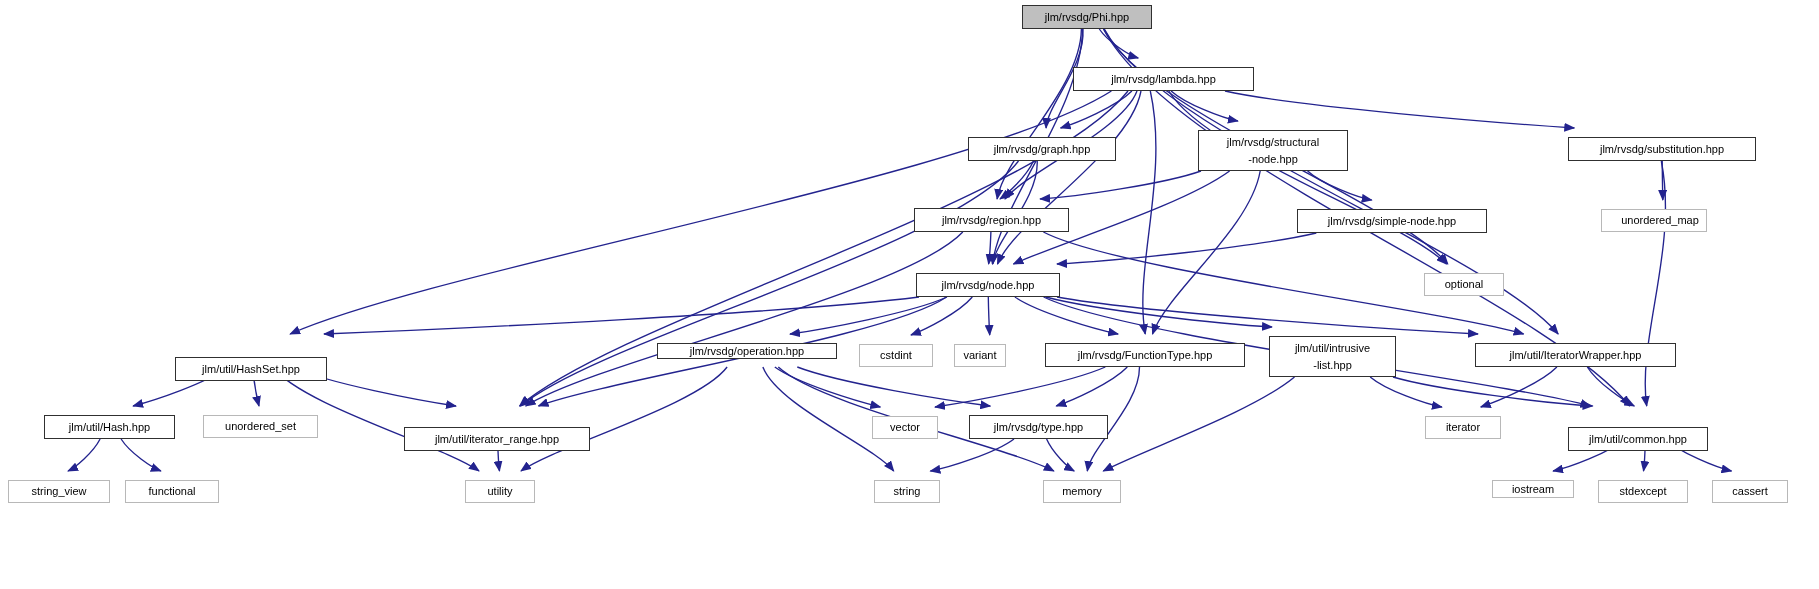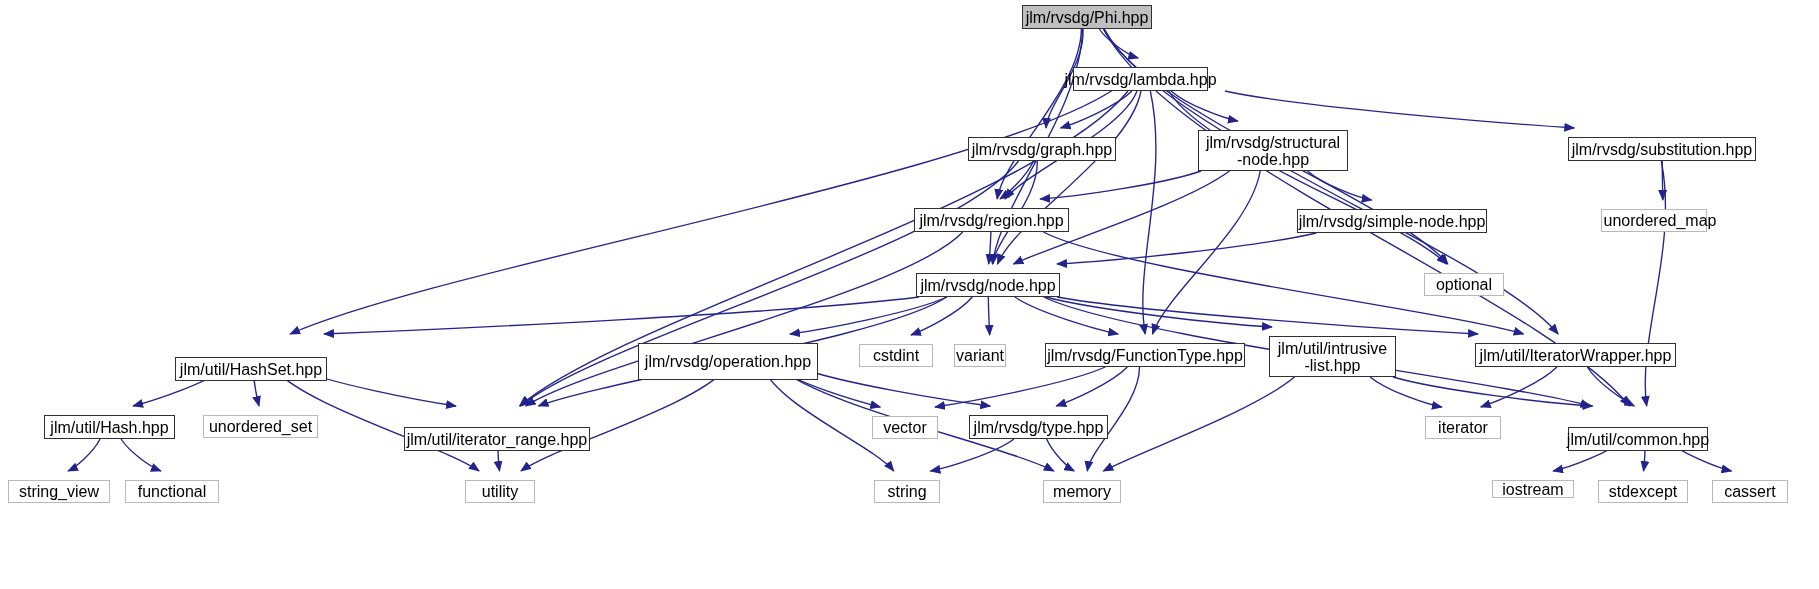--- a/index.html
+++ b/index.html
@@ -13,21 +13,21 @@
   }
   #edges{position:absolute;left:0;top:0;width:1819px;height:589px;pointer-events:none;}
   .node{
     position:absolute;
     box-sizing:border-box;
     display:flex;
     align-items:center;
     justify-content:center;
     text-align:center;
     color:#000000;
-    font-size:16px;
+    font-size:11px;
     line-height:17px;
     white-space:pre-line;
     background:#ffffff;
     border:1px solid #a0a0a0;
     z-index:5;
   }
   .node.hdr{border:1px solid #303030;}
   .node.root{background:#bfbfbf;border:1px solid #303030;}
   .node.sys{border:1px solid #b8b8b8;}
 </style>
@@ -104,32 +104,32 @@
         <path d="M1014.0,439.0 C995.6,452.9 948.8,467.7 930.4,471.0" marker-end="url(#ah)"></path>
         <path d="M1046.6,439.0 C1052.7,452.9 1068.2,467.7 1074.2,471.0" marker-end="url(#ah)"></path>
         <path d="M1625.0,439.0 C1609.2,452.9 1568.9,467.7 1553.1,471.0" marker-end="url(#ah)"></path>
         <path d="M1645.4,439.0 C1645.0,452.9 1644.0,467.7 1643.5,471.0" marker-end="url(#ah)"></path>
         <path d="M1665.3,439.0 C1679.9,452.9 1716.9,467.7 1731.5,471.0" marker-end="url(#ah)"></path>
       </g>
   </svg>
 
   <div id="node-layer">
       <div class="node root" style="left: 1022px; top: 5px; width: 130px; height: 24px;">jlm/rvsdg/Phi.hpp</div>
-      <div class="node hdr" style="left: 1073px; top: 67px; width: 135px; height: 24px;">jlm/rvsdg/lambda.hpp</div>
+      <div class="node hdr" style="left: 1073px; top: 67px; width: 181px; height: 24px;">jlm/rvsdg/lambda.hpp</div>
       <div class="node hdr" style="left: 968px; top: 137px; width: 148px; height: 24px;">jlm/rvsdg/graph.hpp</div>
       <div class="node hdr" style="left: 1198px; top: 130px; width: 150px; height: 41px;">jlm/rvsdg/structural
 -node.hpp</div>
       <div class="node hdr" style="left: 1568px; top: 137px; width: 188px; height: 24px;">jlm/rvsdg/substitution.hpp</div>
       <div class="node hdr" style="left: 914px; top: 208px; width: 155px; height: 24px;">jlm/rvsdg/region.hpp</div>
       <div class="node hdr" style="left: 1297px; top: 209px; width: 190px; height: 24px;">jlm/rvsdg/simple-node.hpp</div>
       <div class="node sys" style="left: 1601px; top: 209px; width: 106px; height: 23px; padding-left: 12px;">unordered_map</div>
       <div class="node hdr" style="left: 916px; top: 273px; width: 144px; height: 24px;">jlm/rvsdg/node.hpp</div>
       <div class="node sys" style="left: 1424px; top: 273px; width: 80px; height: 23px;">optional</div>
       <div class="node hdr" style="left: 175px; top: 343px; width: 152px; height: 24px; margin-top: 14px;">jlm/util/HashSet.hpp</div>
-      <div class="node hdr" style="left: 638px; top: 343px; width: 180px; height: 37px;">jlm/rvsdg/operation.hpp</div>
+      <div class="node hdr" style="left: 657px; top: 343px; width: 180px; height: 16px;">jlm/rvsdg/operation.hpp</div>
       <div class="node sys" style="left: 859px; top: 344px; width: 74px; height: 23px;">cstdint</div>
       <div class="node sys" style="left: 954px; top: 344px; width: 52px; height: 23px;">variant</div>
       <div class="node hdr" style="left: 1045px; top: 343px; width: 200px; height: 24px;">jlm/rvsdg/FunctionType.hpp</div>
       <div class="node hdr" style="left: 1269px; top: 336px; width: 127px; height: 41px;">jlm/util/intrusive
 -list.hpp</div>
       <div class="node hdr" style="left: 1475px; top: 343px; width: 201px; height: 24px;">jlm/util/IteratorWrapper.hpp</div>
       <div class="node hdr" style="left: 44px; top: 415px; width: 131px; height: 24px;">jlm/util/Hash.hpp</div>
       <div class="node sys" style="left: 203px; top: 415px; width: 115px; height: 23px;">unordered_set</div>
       <div class="node hdr" style="left: 404px; top: 415px; width: 186px; height: 24px; margin-top: 12px;">jlm/util/iterator_range.hpp</div>
       <div class="node sys" style="left: 872px; top: 416px; width: 66px; height: 23px;">vector</div>

